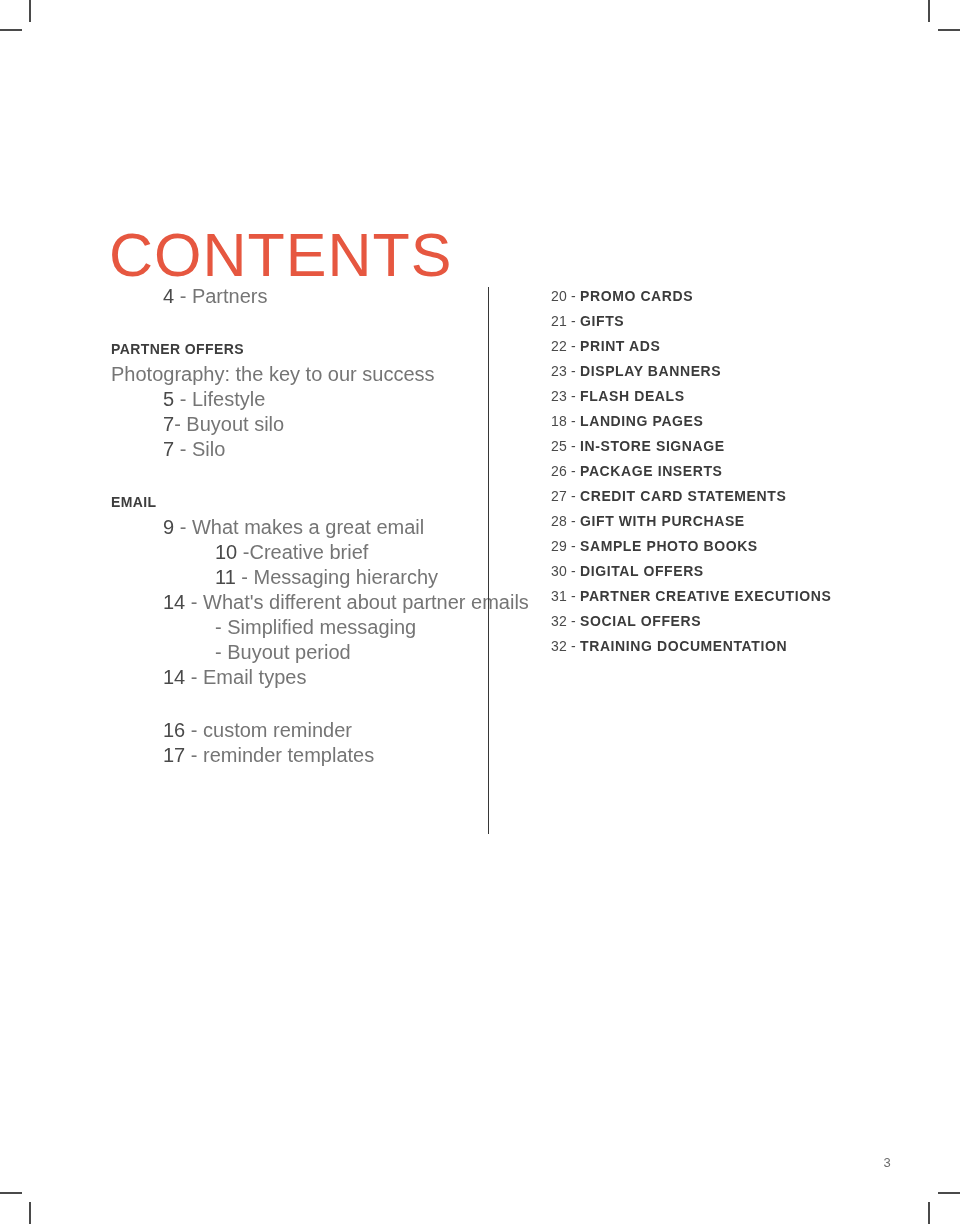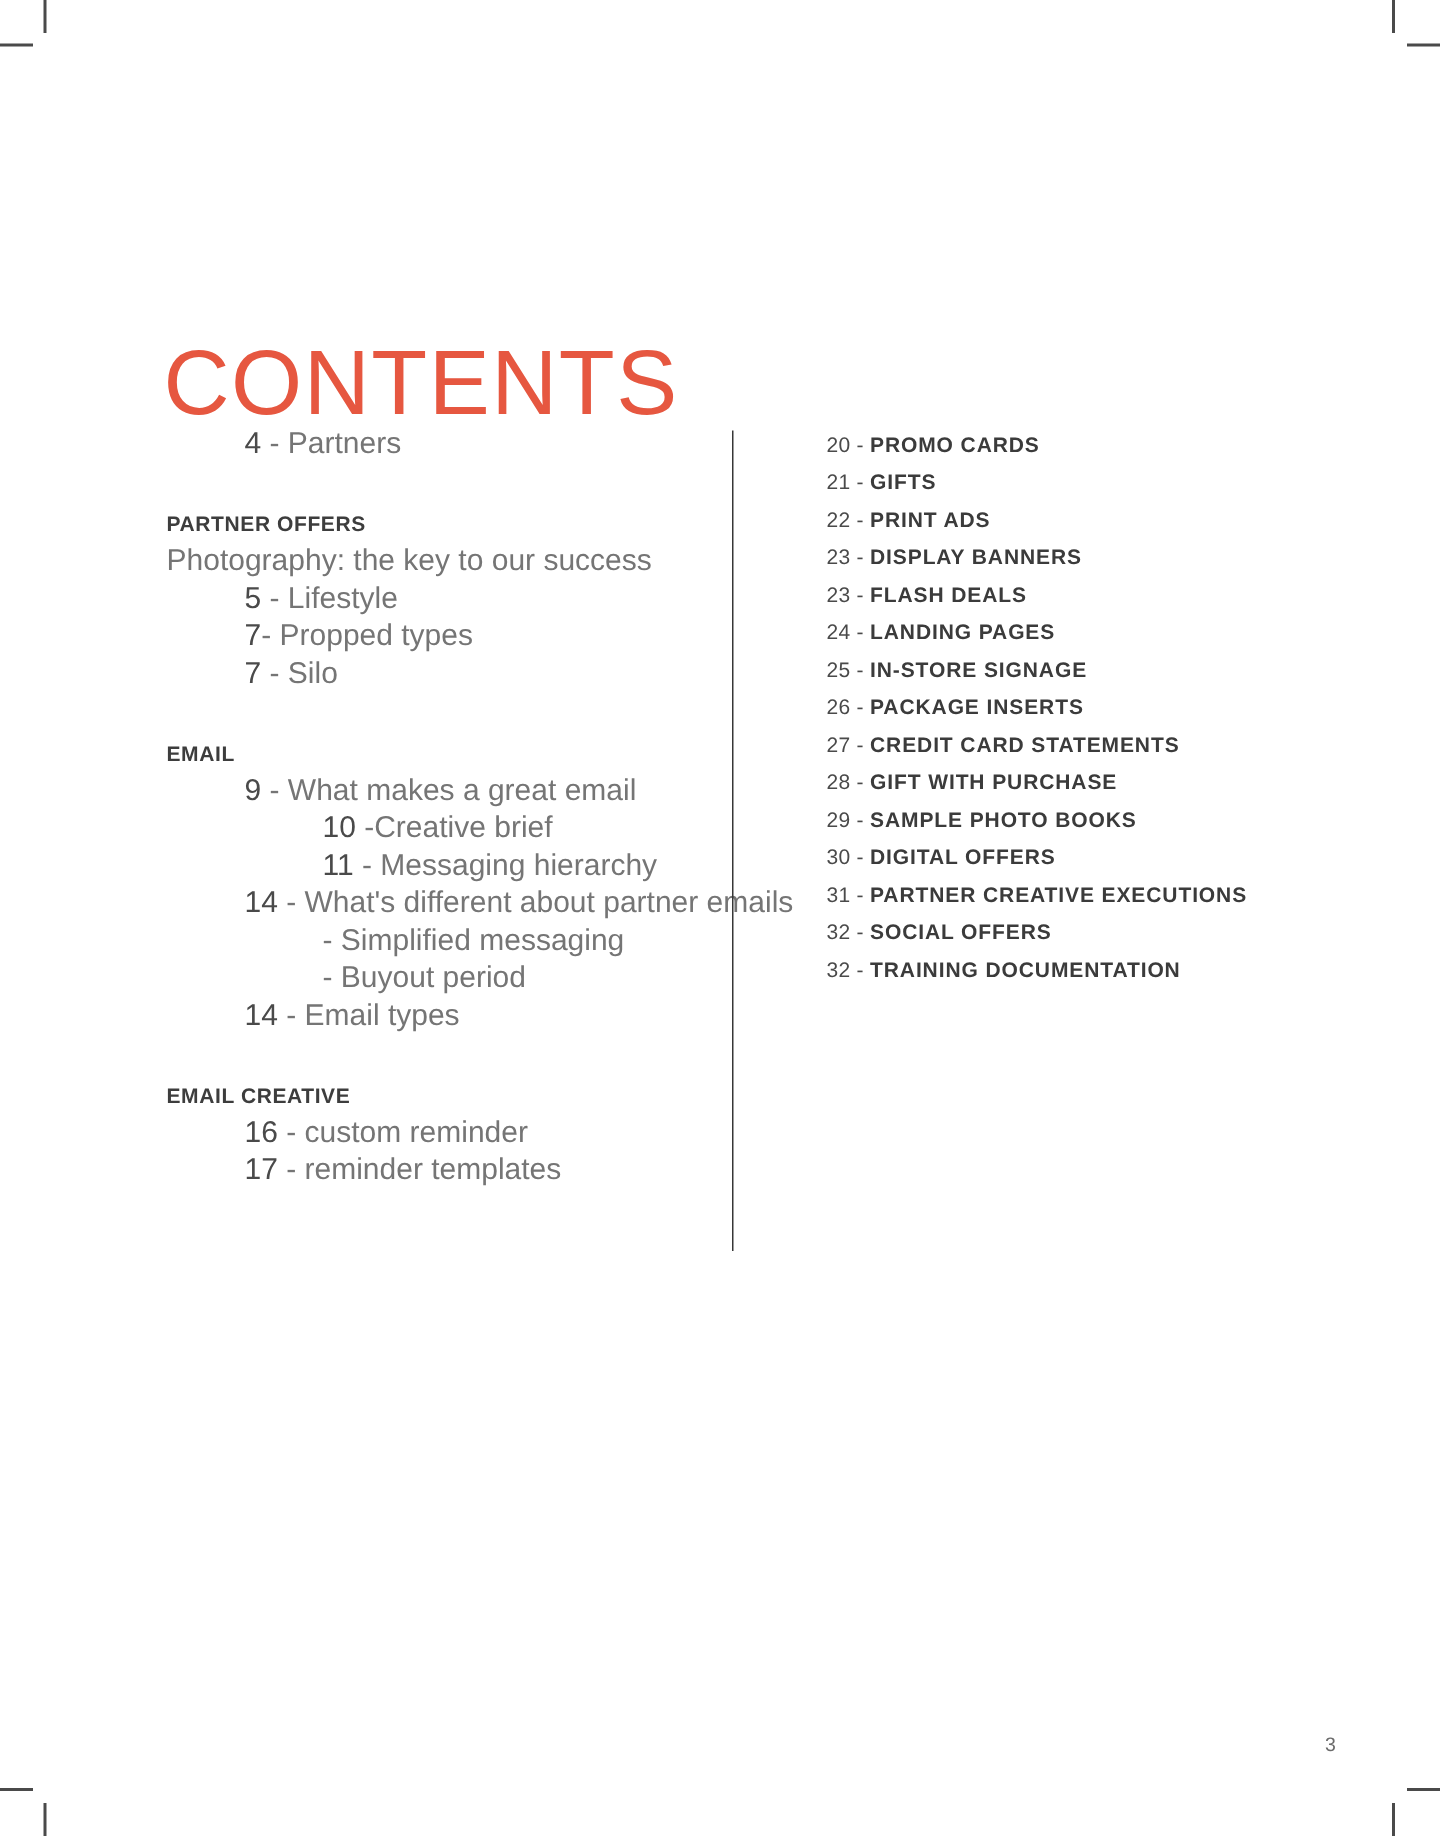--- a/index.html
+++ b/index.html
@@ -116,49 +116,48 @@
   <h1 class="title">CONTENTS</h1>
 
   <div class="col-left">
       <section class="toc-section">
         <div class="toc-entry indent-1"><span class="entry-num">4</span><span class="entry-text"> - Partners</span></div>
       </section>
       <section class="toc-section">
         <div class="toc-heading">PARTNER OFFERS</div>
         <div class="toc-entry indent-0"><span class="entry-num"></span><span class="entry-text">Photography: the key to our success</span></div>
         <div class="toc-entry indent-1"><span class="entry-num">5</span><span class="entry-text"> - Lifestyle</span></div>
-        <div class="toc-entry indent-1"><span class="entry-num">7</span><span class="entry-text">- Propped types</span></div>
+        <div class="toc-entry indent-1"><span class="entry-num">7</span><span class="entry-text">- Buyout silo</span></div>
         <div class="toc-entry indent-1"><span class="entry-num">7</span><span class="entry-text"> - Silo</span></div>
       </section>
       <section class="toc-section">
         <div class="toc-heading">EMAIL</div>
         <div class="toc-entry indent-1"><span class="entry-num">9</span><span class="entry-text"> - What makes a great email</span></div>
         <div class="toc-entry indent-2"><span class="entry-num">10</span><span class="entry-text"> -Creative brief</span></div>
         <div class="toc-entry indent-2"><span class="entry-num">11</span><span class="entry-text"> - Messaging hierarchy</span></div>
         <div class="toc-entry indent-1"><span class="entry-num">14</span><span class="entry-text"> - What's different about partner emails</span></div>
         <div class="toc-entry indent-2"><span class="entry-num"></span><span class="entry-text">- Simplified messaging</span></div>
         <div class="toc-entry indent-2"><span class="entry-num"></span><span class="entry-text">- Buyout period</span></div>
         <div class="toc-entry indent-1"><span class="entry-num">14</span><span class="entry-text"> - Email types</span></div>
       </section>
       <section class="toc-section">
-        <div class="toc-heading">EMAIL CREATIVE</div>
         <div class="toc-entry indent-1"><span class="entry-num">16</span><span class="entry-text"> - custom reminder</span></div>
         <div class="toc-entry indent-1"><span class="entry-num">17</span><span class="entry-text"> - reminder templates</span></div>
       </section>
     </div>
 
   <div class="divider"></div>
 
   <div class="col-right">
       <div class="toc-entry-right"><span class="right-num">20 - </span><span class="right-label">PROMO CARDS</span></div>
       <div class="toc-entry-right"><span class="right-num">21 - </span><span class="right-label">GIFTS</span></div>
       <div class="toc-entry-right"><span class="right-num">22 - </span><span class="right-label">PRINT ADS</span></div>
       <div class="toc-entry-right"><span class="right-num">23 - </span><span class="right-label">DISPLAY BANNERS</span></div>
       <div class="toc-entry-right"><span class="right-num">23 - </span><span class="right-label">FLASH DEALS</span></div>
-      <div class="toc-entry-right"><span class="right-num">24 - </span><span class="right-label">LANDING PAGES</span></div>
+      <div class="toc-entry-right"><span class="right-num">18 - </span><span class="right-label">LANDING PAGES</span></div>
       <div class="toc-entry-right"><span class="right-num">25 - </span><span class="right-label">IN-STORE SIGNAGE</span></div>
       <div class="toc-entry-right"><span class="right-num">26 - </span><span class="right-label">PACKAGE INSERTS</span></div>
       <div class="toc-entry-right"><span class="right-num">27 - </span><span class="right-label">CREDIT CARD STATEMENTS</span></div>
       <div class="toc-entry-right"><span class="right-num">28 - </span><span class="right-label">GIFT WITH PURCHASE</span></div>
       <div class="toc-entry-right"><span class="right-num">29 - </span><span class="right-label">SAMPLE PHOTO BOOKS</span></div>
       <div class="toc-entry-right"><span class="right-num">30 - </span><span class="right-label">DIGITAL OFFERS</span></div>
       <div class="toc-entry-right"><span class="right-num">31 - </span><span class="right-label">PARTNER CREATIVE EXECUTIONS</span></div>
       <div class="toc-entry-right"><span class="right-num">32 - </span><span class="right-label">SOCIAL OFFERS</span></div>
       <div class="toc-entry-right"><span class="right-num">32 - </span><span class="right-label">TRAINING DOCUMENTATION</span></div>
     </div>

